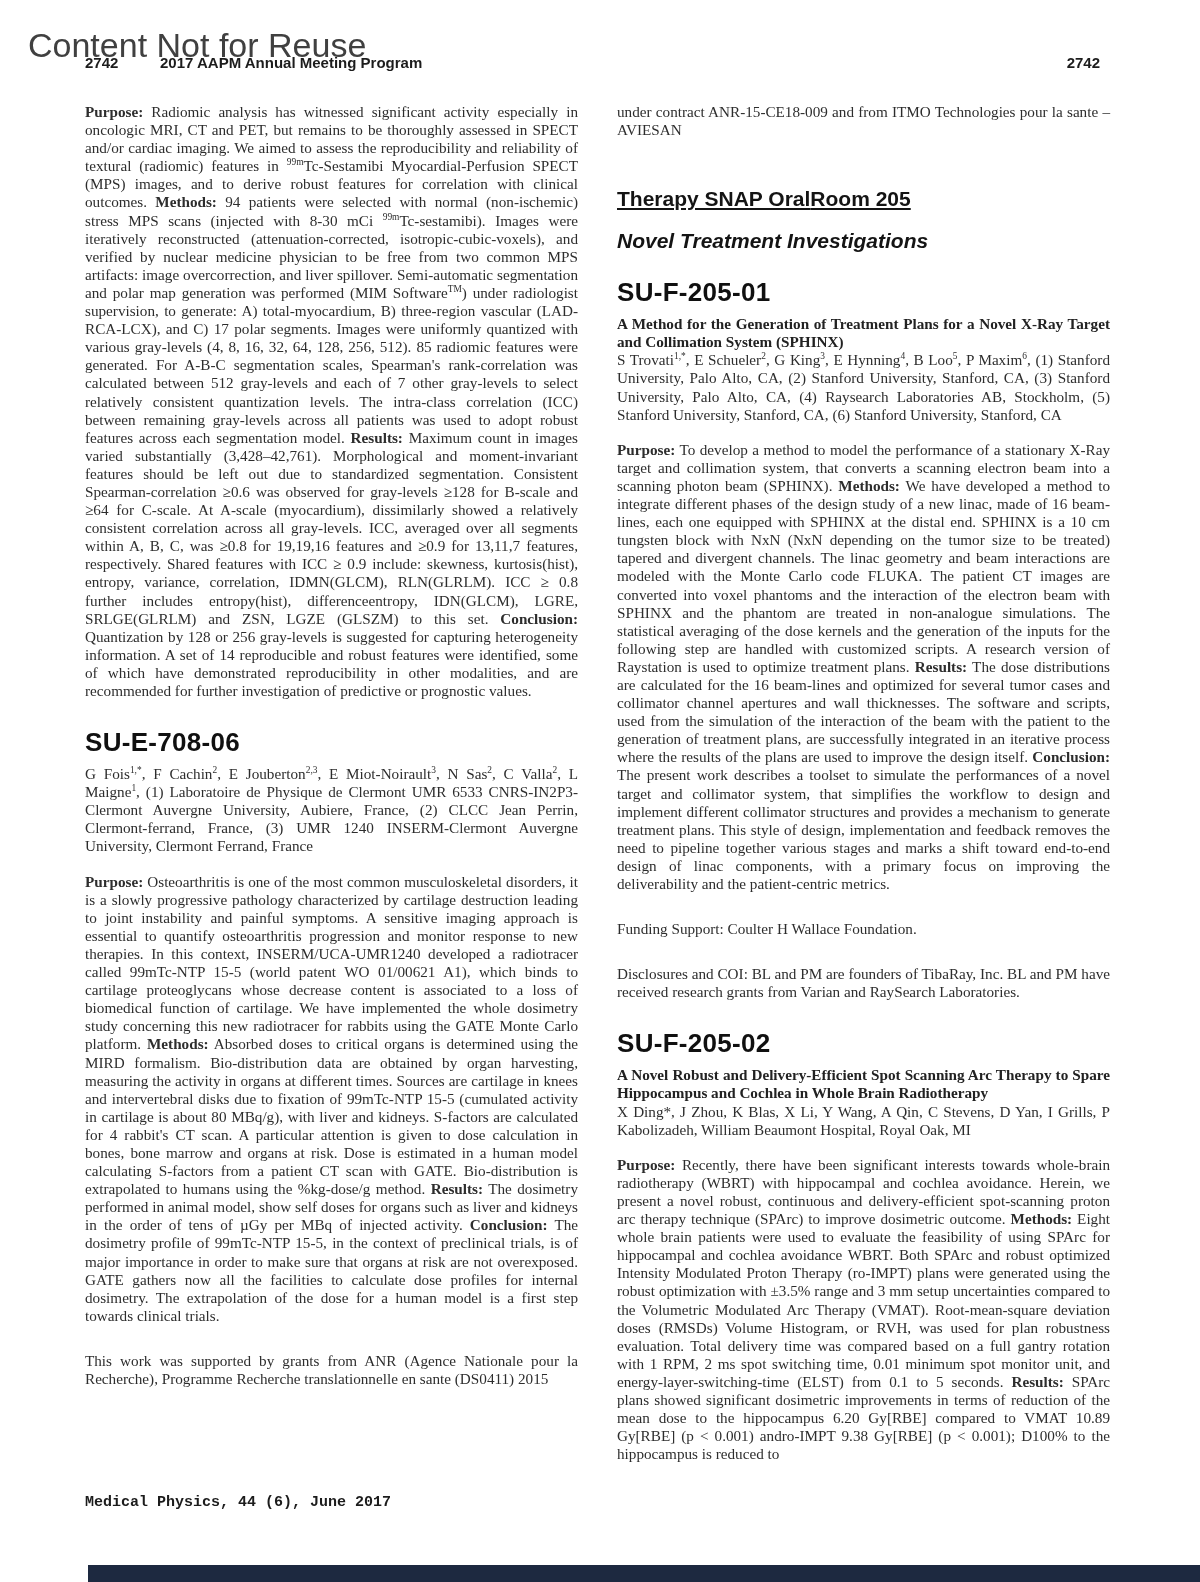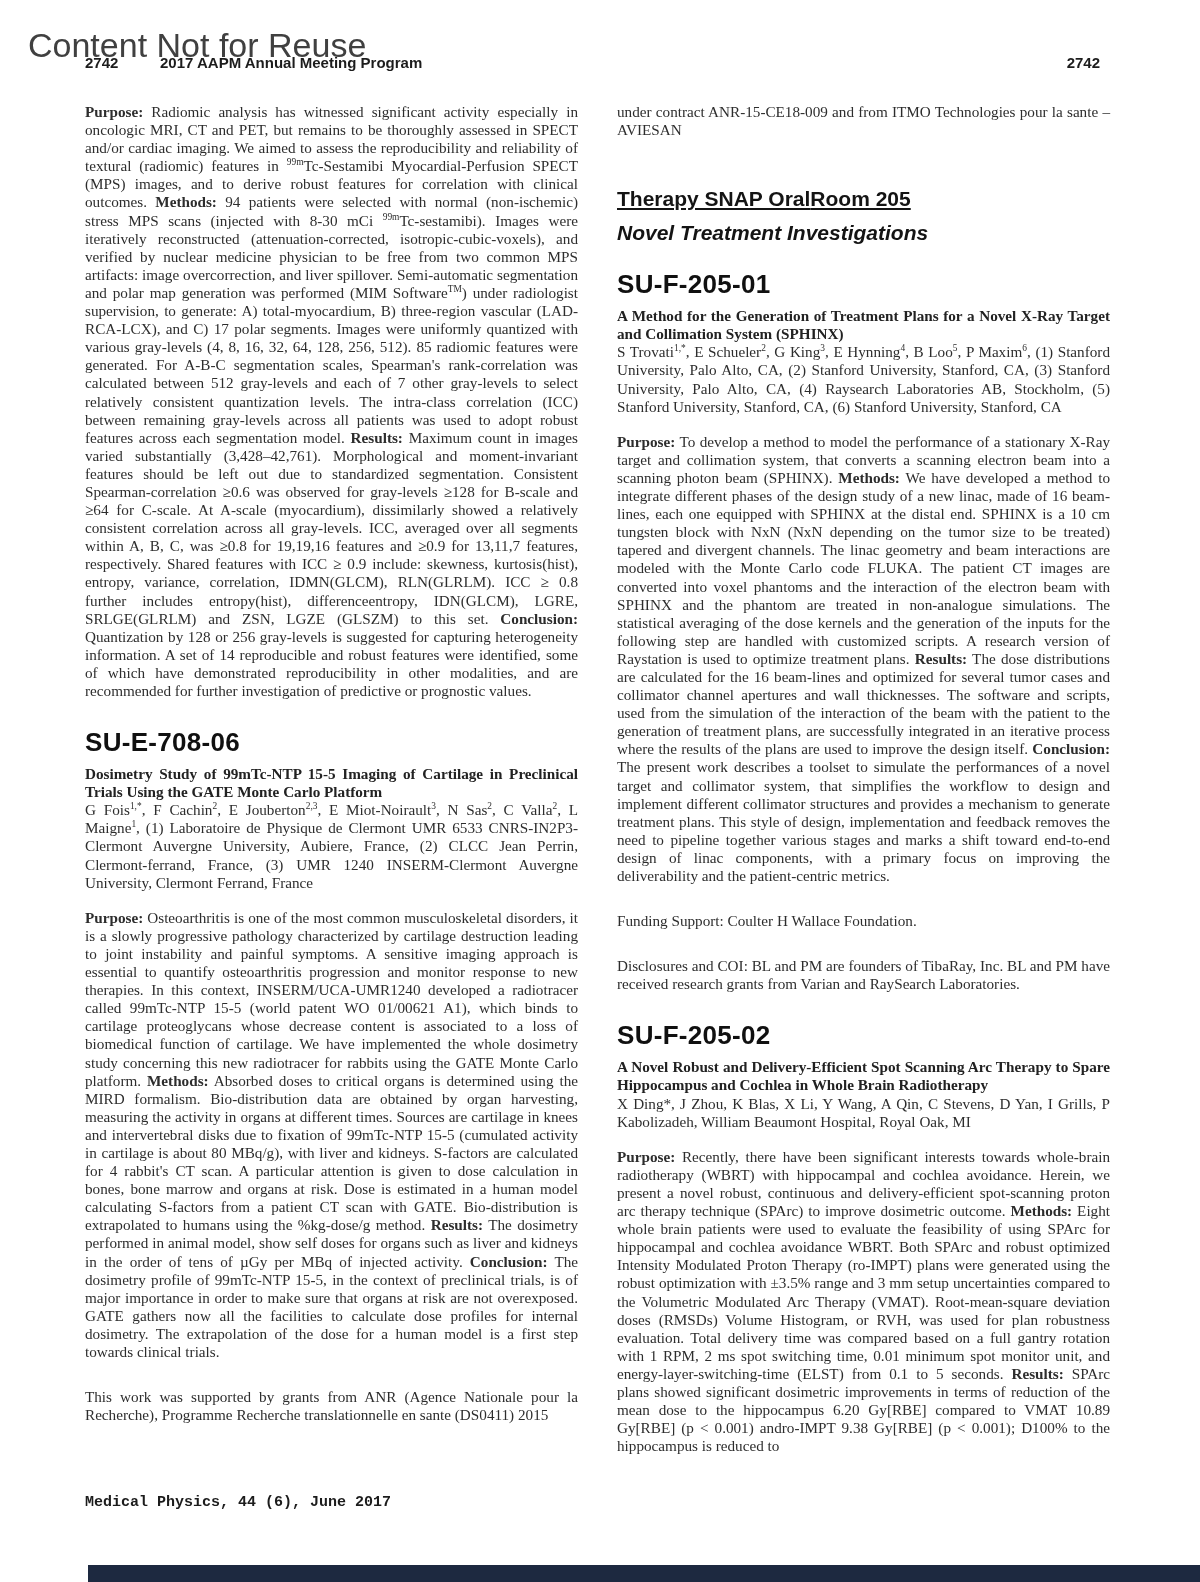--- a/index.html
+++ b/index.html
@@ -59,21 +59,21 @@
     font-size: 21px;
     color: #141414;
     text-decoration: underline;
   }
   .session-sub {
     font-family: "Liberation Sans", sans-serif;
     font-weight: bold;
     font-style: italic;
     font-size: 21px;
     color: #141414;
-    margin-top: 10px;
+    margin-top: 18px;
   }
   
   .page-footer {
     position: absolute;
     left: 85px; top: 1494px;
     font-family: Liberation Mono, monospace;
     font-weight: bold;
     font-size: 15px;
     color: #1c1c1c;
   }
@@ -94,21 +94,20 @@
   <div class="page-header">
     <span class="ph-num-left">2742</span>
     <span class="ph-title">2017 AAPM Annual Meeting Program</span>
     <span class="ph-num-right">2742</span>
   </div>
 
   <div class="col col-left">
     <p class="body"><b>Purpose:</b><span> Radiomic analysis has witnessed significant activity especially in oncologic MRI, CT and PET, but remains to be thoroughly assessed in SPECT and/or cardiac imaging. We aimed to assess the reproducibility and reliability of textural (radiomic) features in </span><sup>99m</sup><span>Tc-Sestamibi Myocardial-Perfusion SPECT (MPS) images, and to derive robust features for correlation with clinical outcomes. </span><b>Methods:</b><span> 94 patients were selected with normal (non-ischemic) stress MPS scans (injected with 8-30 mCi </span><sup>99m</sup><span>Tc-sestamibi). Images were iteratively reconstructed (attenuation-corrected, isotropic-cubic-voxels), and verified by nuclear medicine physician to be free from two common MPS artifacts: image overcorrection, and liver spillover. Semi-automatic segmentation and polar map generation was performed (MIM Software</span><sup>TM</sup><span>) under radiologist supervision, to generate: A) total-myocardium, B) three-region vascular (LAD-RCA-LCX), and C) 17 polar segments. Images were uniformly quantized with various gray-levels (4, 8, 16, 32, 64, 128, 256, 512). 85 radiomic features were generated. For A-B-C segmentation scales, Spearman's rank-correlation was calculated between 512 gray-levels and each of 7 other gray-levels to select relatively consistent quantization levels. The intra-class correlation (ICC) between remaining gray-levels across all patients was used to adopt robust features across each segmentation model. </span><b>Results:</b><span> Maximum count in images varied substantially (3,428–42,761). Morphological and moment-invariant features should be left out due to standardized segmentation. Consistent Spearman-correlation ≥0.6 was observed for gray-levels ≥128 for B-scale and ≥64 for C-scale. At A-scale (myocardium), dissimilarly showed a relatively consistent correlation across all gray-levels. ICC, averaged over all segments within A, B, C, was ≥0.8 for 19,19,16 features and ≥0.9 for 13,11,7 features, respectively. Shared features with ICC ≥ 0.9 include: skewness, kurtosis(hist), entropy, variance, correlation, IDMN(GLCM), RLN(GLRLM). ICC ≥ 0.8 further includes entropy(hist), differenceentropy, IDN(GLCM), LGRE, SRLGE(GLRLM) and ZSN, LGZE (GLSZM) to this set. </span><b>Conclusion:</b><span> Quantization by 128 or 256 gray-levels is suggested for capturing heterogeneity information. A set of 14 reproducible and robust features were identified, some of which have demonstrated reproducibility in other modalities, and are recommended for further investigation of predictive or prognostic values.</span></p>
 
     <h2 class="code">SU-E-708-06</h2>
-    <p class="body abstract-title">Dosimetry Study of 99mTc-NTP 15-5 Imaging of Cartilage in Preclinical Trials Using the GATE Monte Carlo Platform</p>
     <p class="body"><span>G Fois</span><sup>1,*</sup><span>, F Cachin</span><sup>2</sup><span>, E Jouberton</span><sup>2,3</sup><span>, E Miot-Noirault</span><sup>3</sup><span>, N Sas</span><sup>2</sup><span>, C Valla</span><sup>2</sup><span>, L Maigne</span><sup>1</sup><span>, (1) Laboratoire de Physique de Clermont UMR 6533 CNRS-IN2P3-Clermont Auvergne University, Aubiere, France, (2) CLCC Jean Perrin, Clermont-ferrand, France, (3) UMR 1240 INSERM-Clermont Auvergne University, Clermont Ferrand, France</span></p>
     <p class="body mt-sm"><b>Purpose:</b><span> Osteoarthritis is one of the most common musculoskeletal disorders, it is a slowly progressive pathology characterized by cartilage destruction leading to joint instability and painful symptoms. A sensitive imaging approach is essential to quantify osteoarthritis progression and monitor response to new therapies. In this context, INSERM/UCA-UMR1240 developed a radiotracer called 99mTc-NTP 15-5 (world patent WO 01/00621 A1), which binds to cartilage proteoglycans whose decrease content is associated to a loss of biomedical function of cartilage. We have implemented the whole dosimetry study concerning this new radiotracer for rabbits using the GATE Monte Carlo platform. </span><b>Methods:</b><span> Absorbed doses to critical organs is determined using the MIRD formalism. Bio-distribution data are obtained by organ harvesting, measuring the activity in organs at different times. Sources are cartilage in knees and intervertebral disks due to fixation of 99mTc-NTP 15-5 (cumulated activity in cartilage is about 80 MBq/g), with liver and kidneys. S-factors are calculated for 4 rabbit's CT scan. A particular attention is given to dose calculation in bones, bone marrow and organs at risk. Dose is estimated in a human model calculating S-factors from a patient CT scan with GATE. Bio-distribution is extrapolated to humans using the %kg-dose/g method. </span><b>Results:</b><span> The dosimetry performed in animal model, show self doses for organs such as liver and kidneys in the order of tens of µGy per MBq of injected activity. </span><b>Conclusion:</b><span> The dosimetry profile of 99mTc-NTP 15-5, in the context of preclinical trials, is of major importance in order to make sure that organs at risk are not overexposed. GATE gathers now all the facilities to calculate dose profiles for internal dosimetry. The extrapolation of the dose for a human model is a first step towards clinical trials.</span></p>
     <p class="body mt-md">This work was supported by grants from ANR (Agence Nationale pour la Recherche), Programme Recherche translationnelle en sante (DS0411) 2015</p>
   </div>
 
   <div class="col col-right">
     <p class="body">under contract ANR-15-CE18-009 and from ITMO Technologies pour la sante – AVIESAN</p>
 
     <div class="session">
       <span>Therapy SNAP Oral</span>

